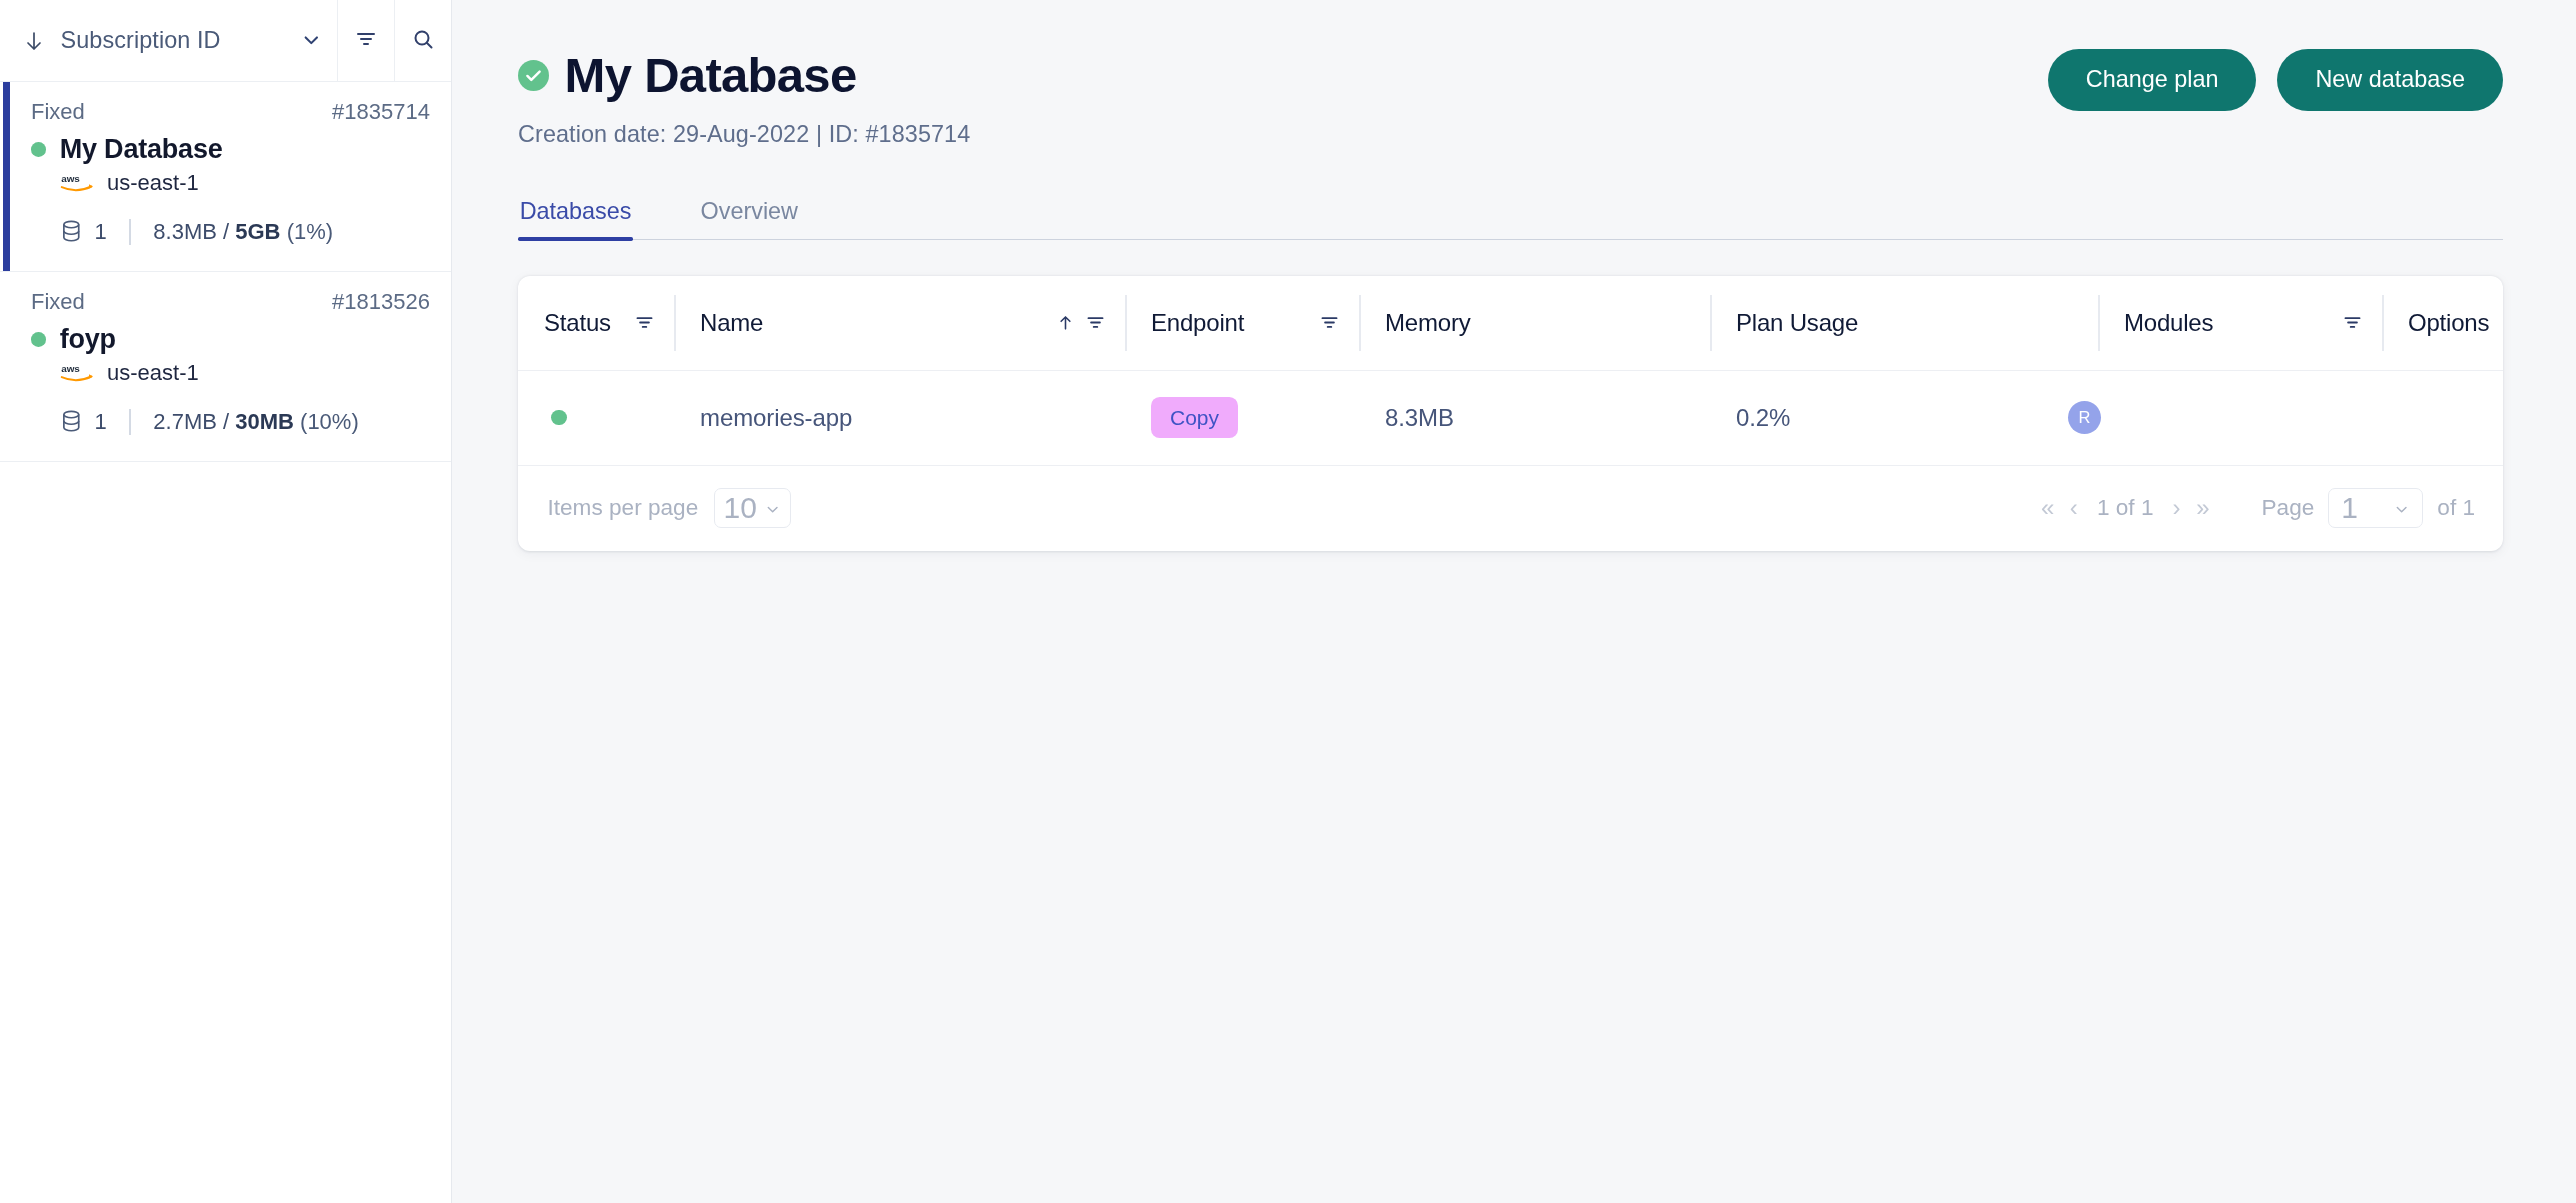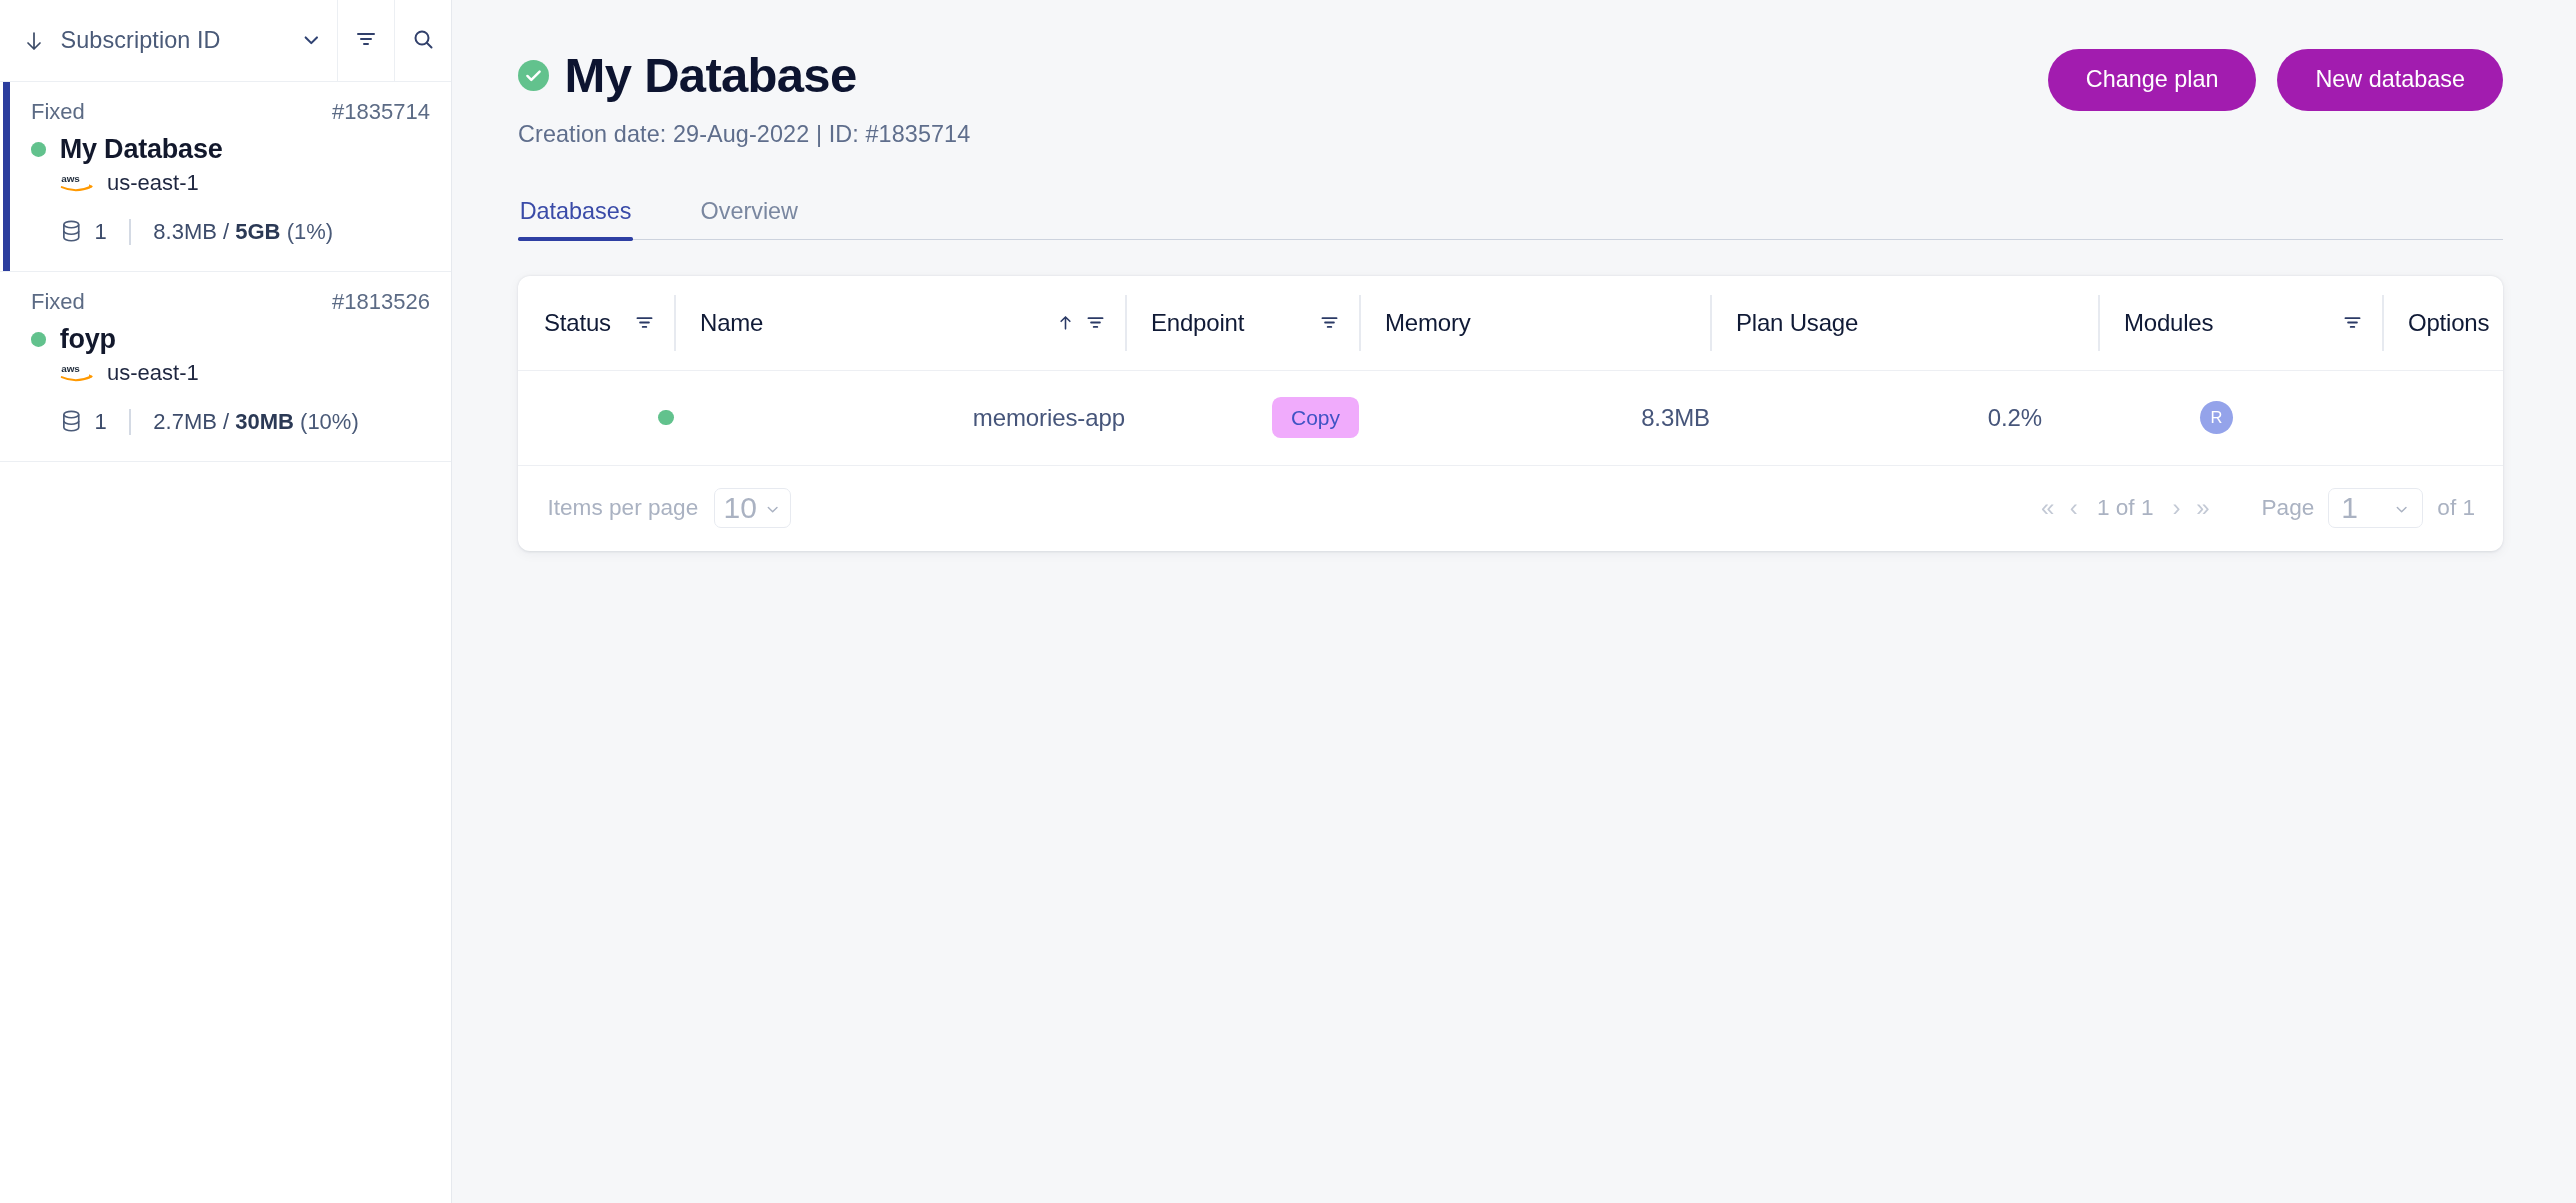--- a/index.html
+++ b/index.html
@@ -120,21 +120,21 @@
   }
   .page-title {
     font-size: 49px; font-weight: bold; color: #0d1430; letter-spacing: -0.7px;
     line-height: 1.05;
   }
   .page-sub {
     font-size: 23.4px; color: #5f6e8c; margin-top: 19px; letter-spacing: 0.1px;
   }
   .header-actions { display: flex; gap: 21px; padding-top: 3.5px; }
   .btn-primary {
-    background: #a21caf; color: #fff;
+    background: #0f766e; color: #fff;
     font-size: 23.4px; font-family: "Liberation Sans", sans-serif;
     border: none; border-radius: 866px;
     padding: 0 38px; height: 62px;
     cursor: pointer; white-space: nowrap;
   }
 
   .tabs {
     margin: 50px 73px 0 66px;
     border-bottom: 1.7px solid #cdd3de;
     display: flex; gap: 0;
@@ -187,21 +187,20 @@
 
   .tbody-row {
     display: flex; align-items: stretch;
     height: 95px;
     border-bottom: 1.7px solid #edeff3;
   }
   .td {
     display: flex; align-items: center;
     padding: 0 0 0 26px;
     flex: none;
-    justify-content: flex-end;
   }
   .cell-text { font-size: 24px; color: #46557a; letter-spacing: -0.1px; }
   .dot-row { width: 15.6px; height: 15.6px; border-radius: 50%; background: #62c28d; margin-left: 7px; }
   .copy-chip {
     background: #f0abfc; color: #3f53c4;
     font-size: 21px; border-radius: 8.7px;
     padding: 8.7px 19px; border: none;
     cursor: pointer; font-family: "Liberation Sans", sans-serif;
   }
   .module-cell { display: flex; align-items: center; gap: 12px; }

